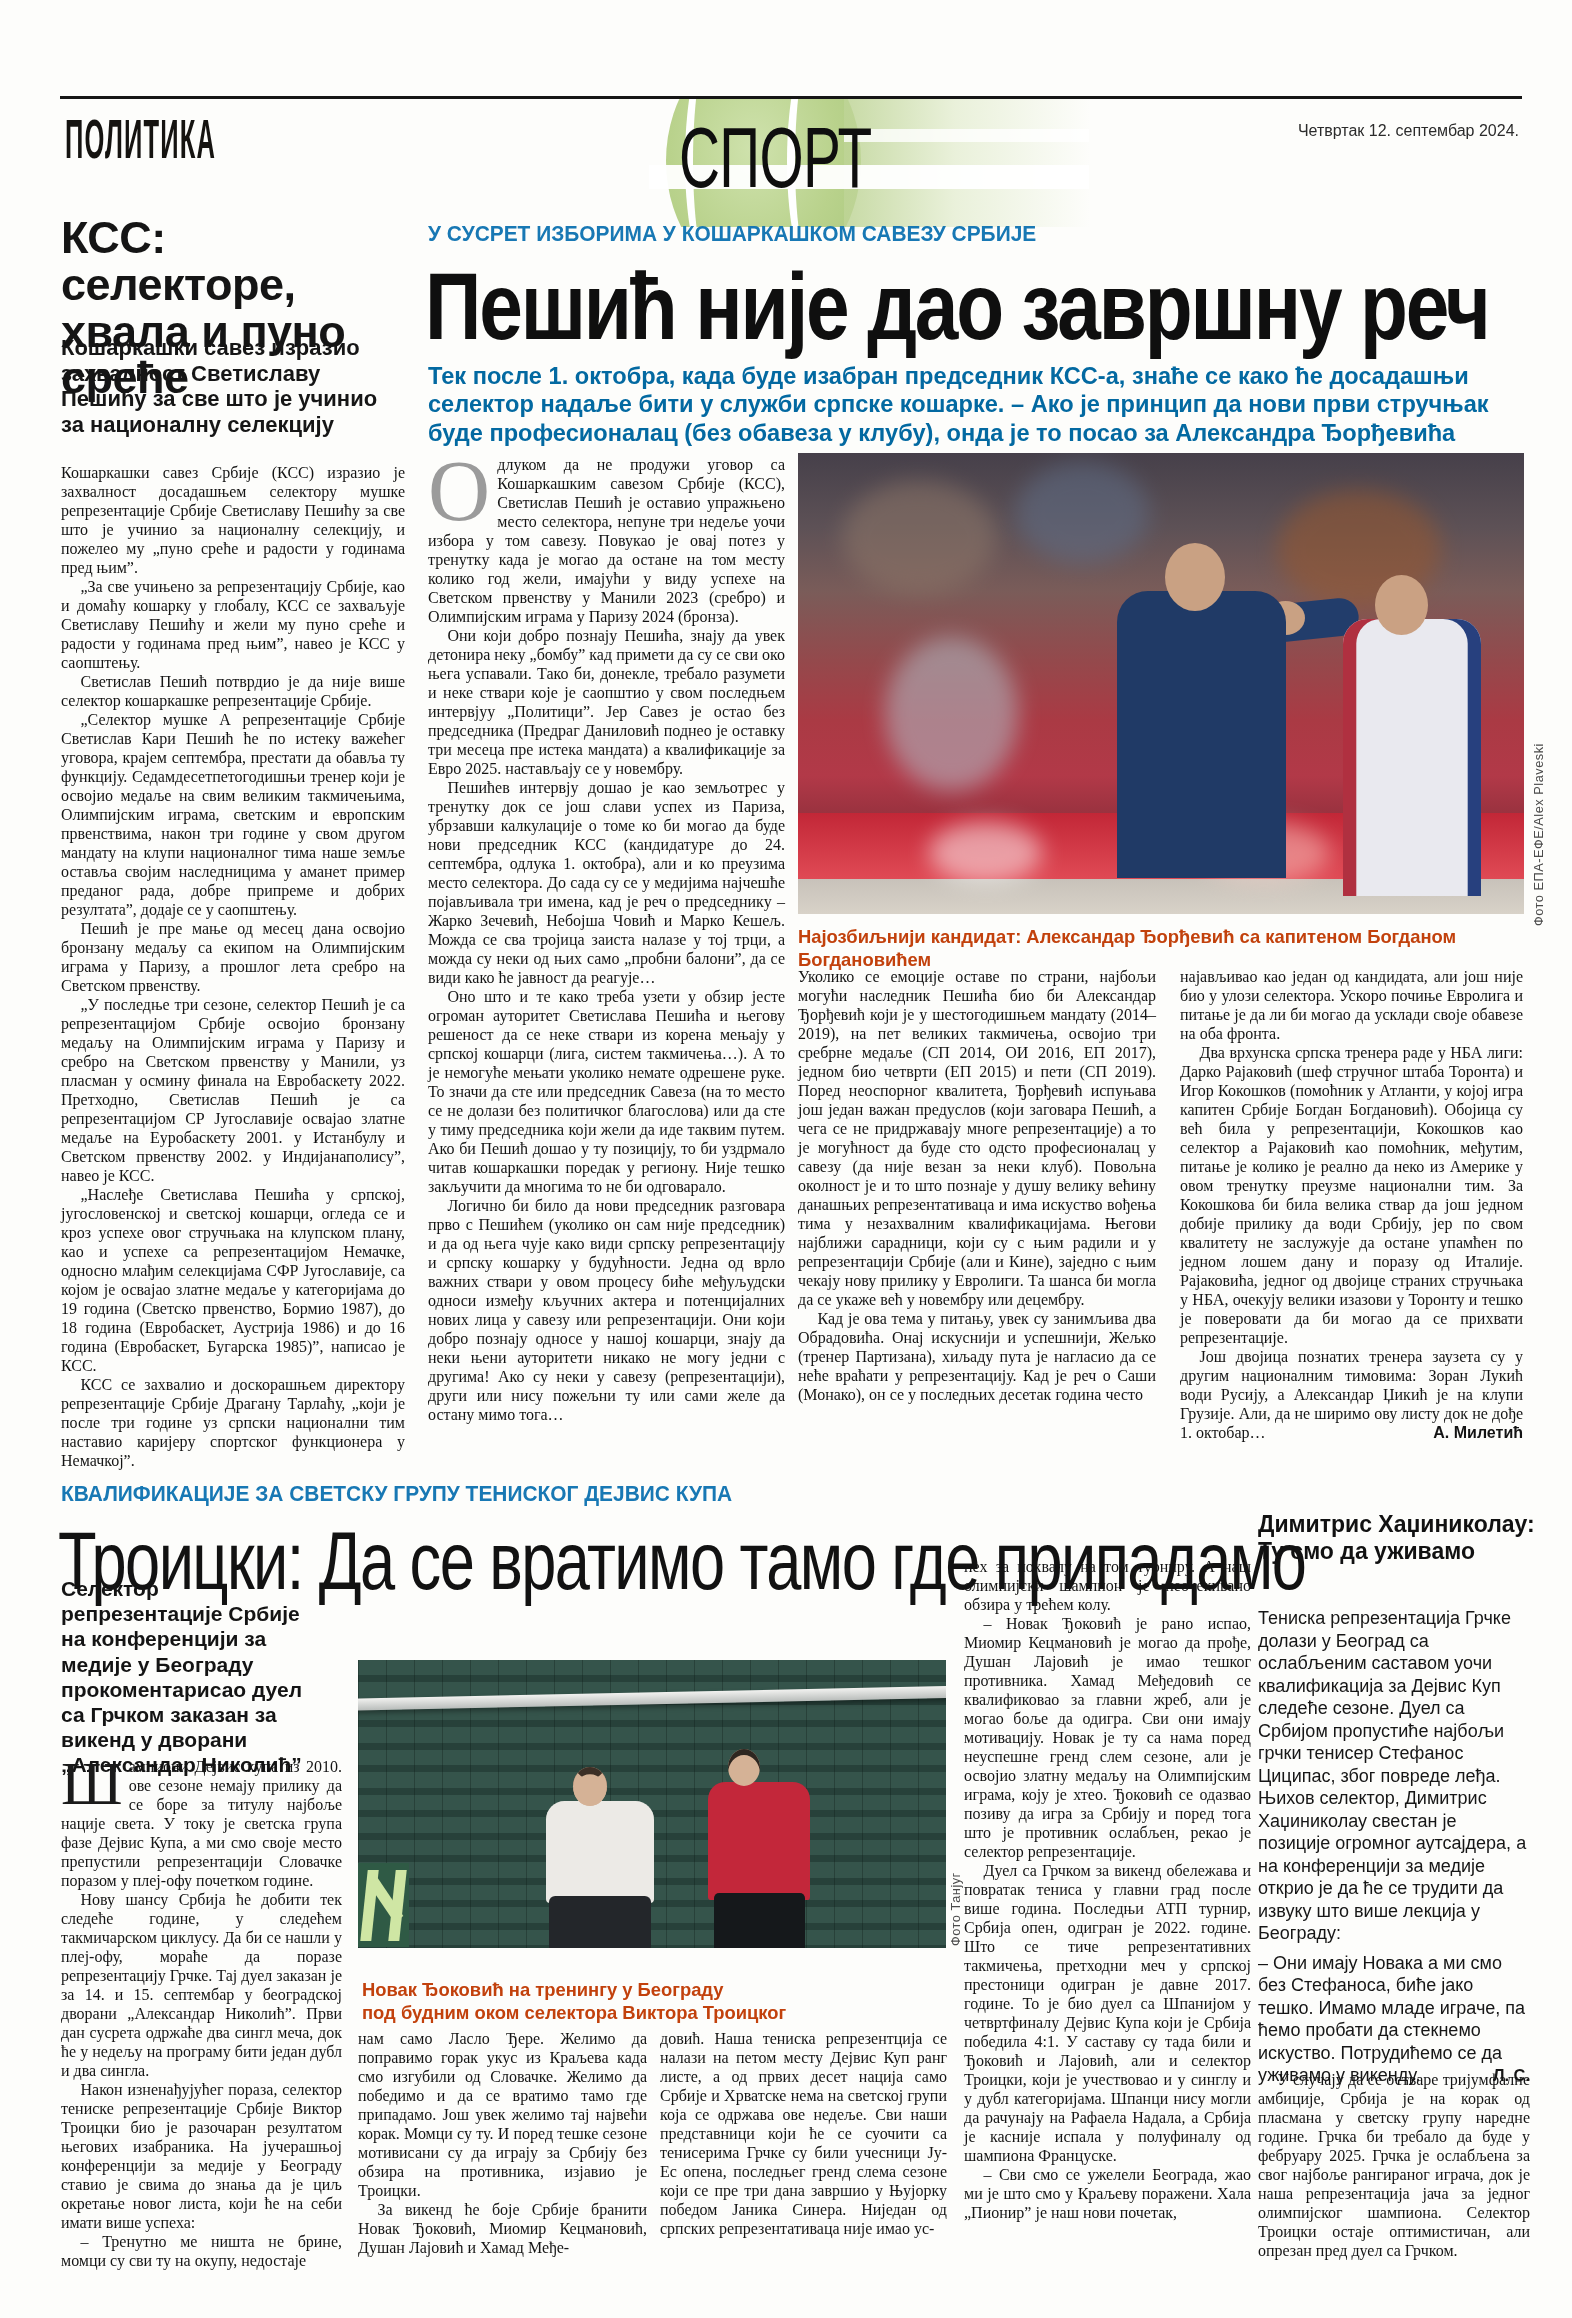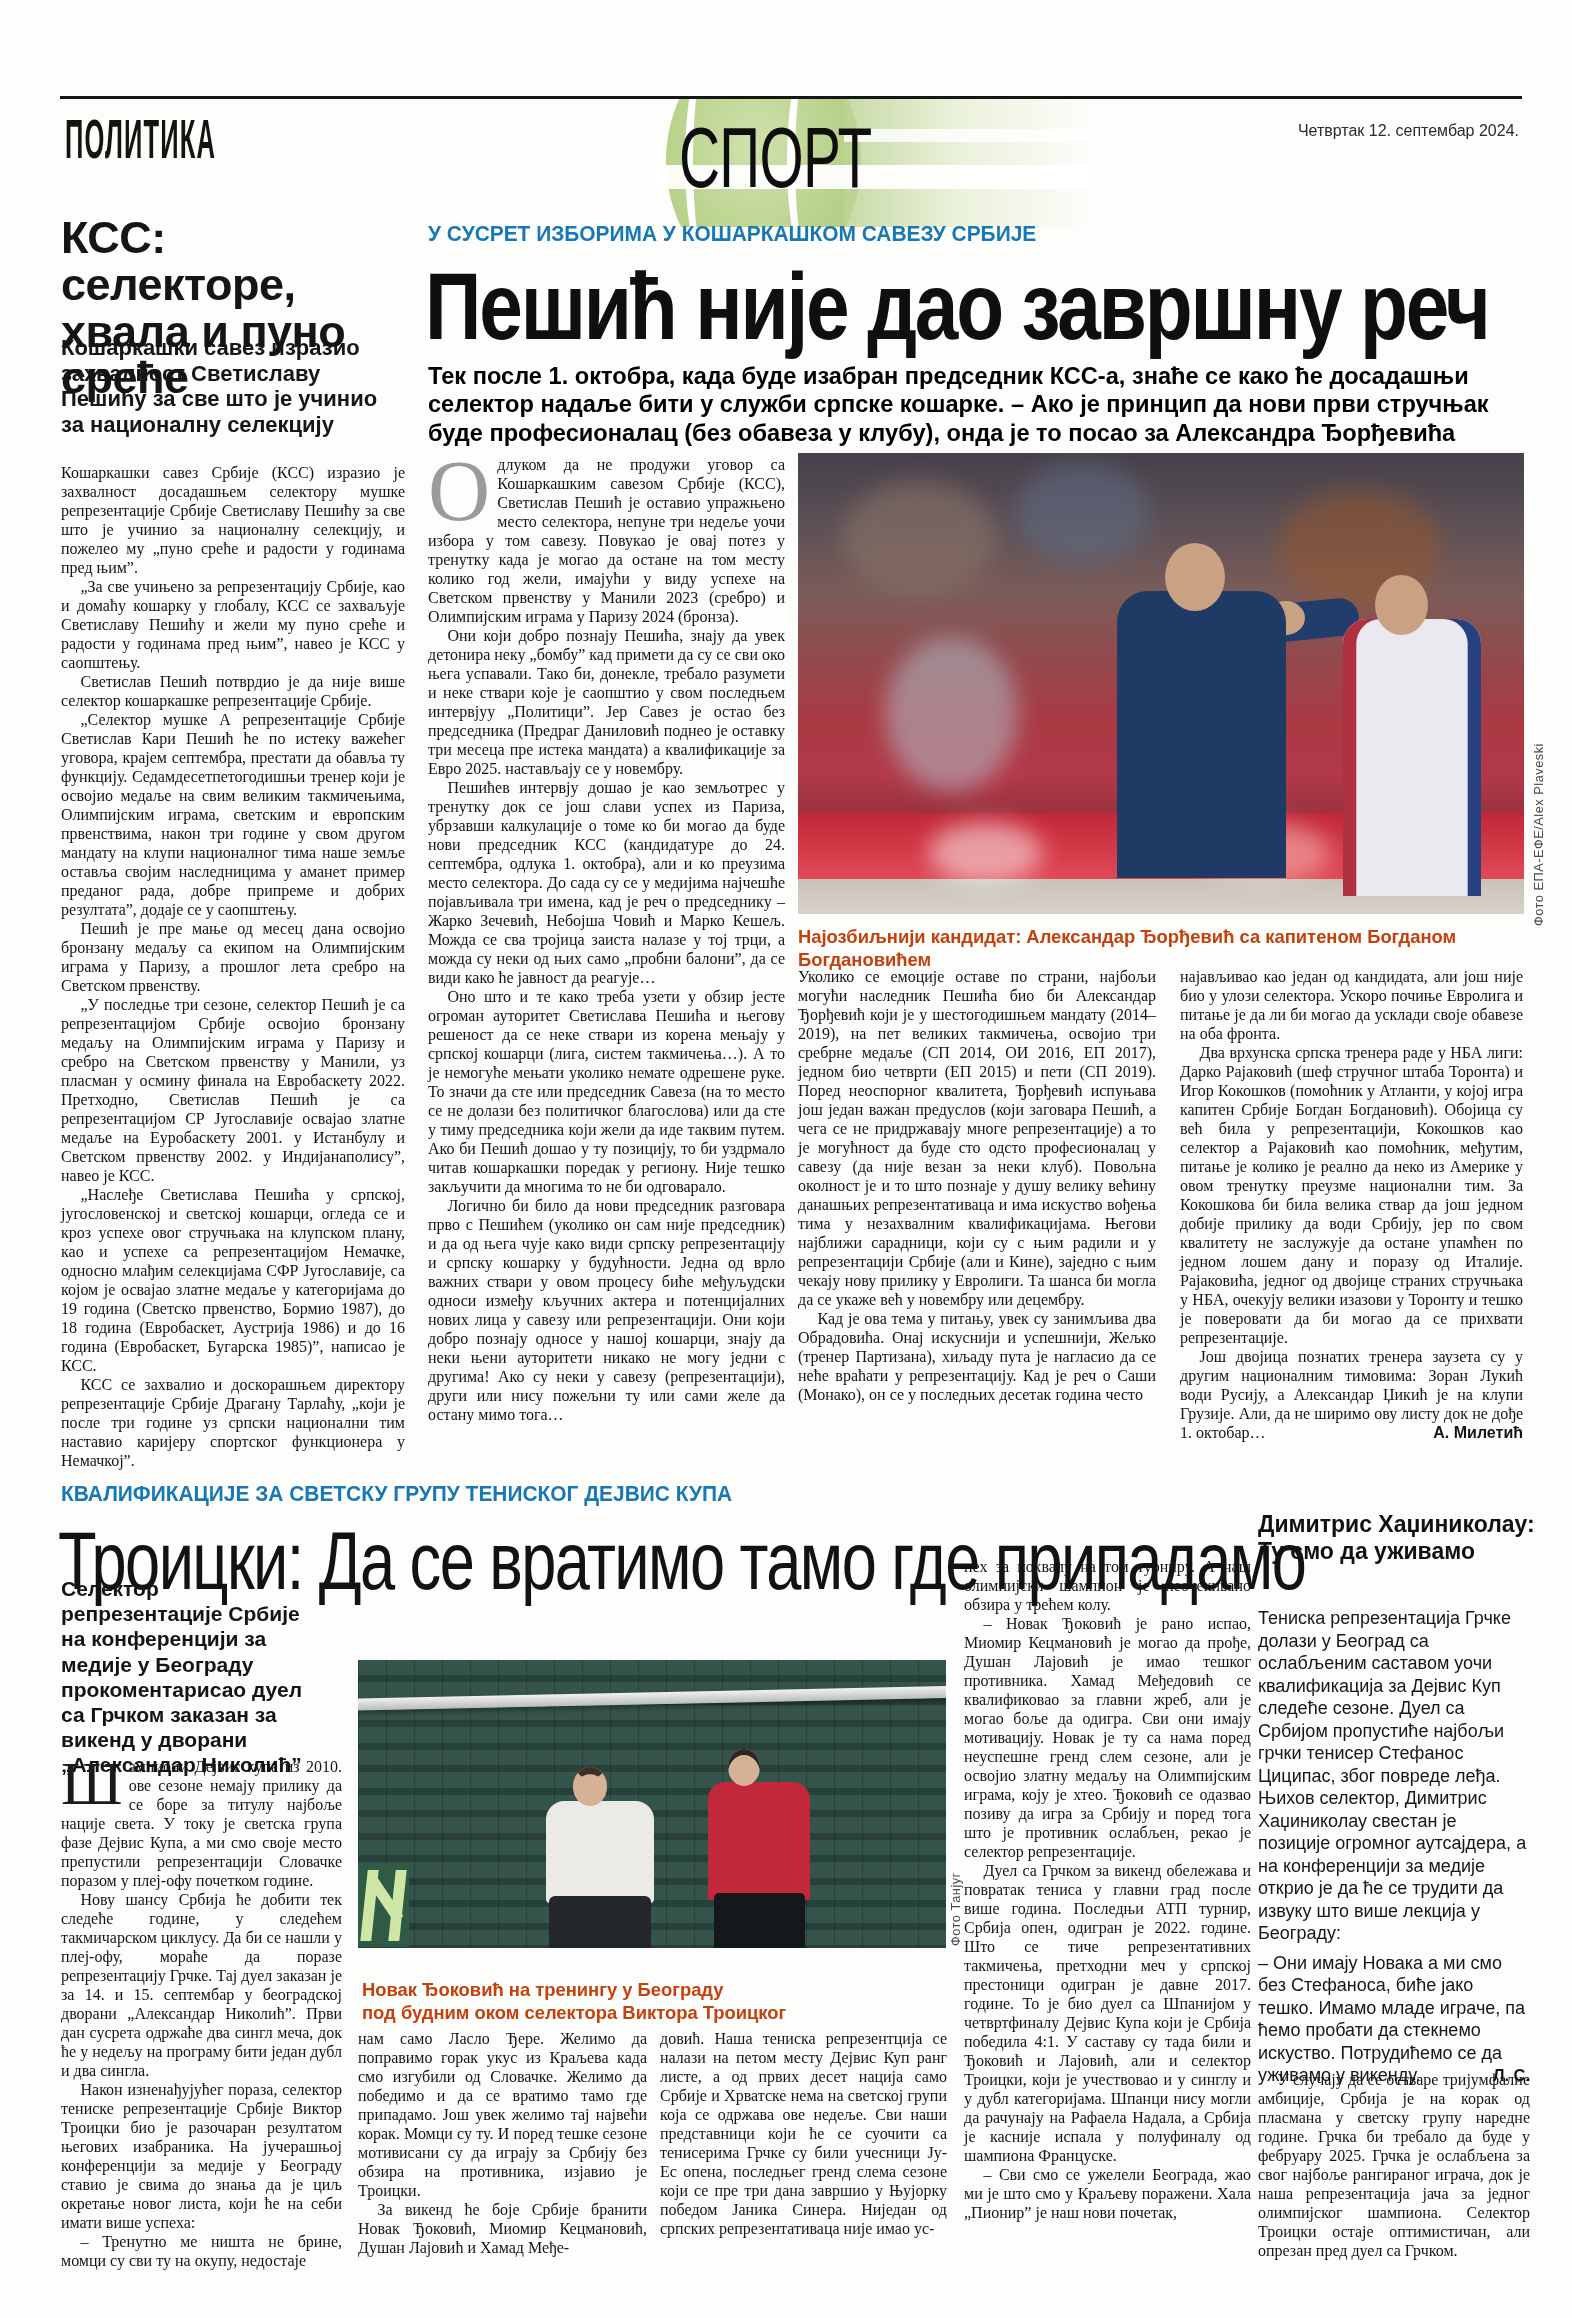--- a/index.html
+++ b/index.html
@@ -46,21 +46,21 @@
   .byline { font-family:"Liberation Sans",sans-serif; font-weight:bold; font-size:16px; float:right; }
 
   
   .la-headline { left:61px; top:215px; width:348px; font-family:"Liberation Sans",sans-serif; font-weight:bold; font-size:45px; line-height:1.04; color:#151515; letter-spacing:-0.5px; }
   .la-standfirst { left:61px; top:335px; width:338px; font-family:"Liberation Sans",sans-serif; font-weight:600; font-size:22px; line-height:1.16; color:#161616; }
   .la-body { left:61px; top:463px; width:344px; }
 
   
   .ma-kicker { left:428px; top:221px; }
   .ma-headline { left:425px; top:252px; width:1331px; font-family:"Liberation Sans",sans-serif; font-weight:bold; font-size:95px; letter-spacing:-2.6px; color:#0f0f0f; transform:scaleX(0.825); transform-origin:left top; white-space:nowrap; }
-  .ma-lead { left:428px; top:362px; width:1098px; font-family:"Liberation Sans",sans-serif; font-weight:bold; font-size:23.6px; line-height:1.2; color:#000000; }
+  .ma-lead { left:428px; top:362px; width:1098px; font-family:"Liberation Sans",sans-serif; font-weight:bold; font-size:23.6px; line-height:1.2; color:#0369a1; }
   .ma-col1 { left:428px; top:455px; width:357px; }
   .ma-col2 { left:798px; top:967px; width:358px; }
   .ma-col3 { left:1180px; top:967px; width:343px; }
   .dropcap-o { float:left; font-size:86px; line-height:66px; padding:3.1px 7.2px 0 0; color:#9b9b9b; font-family:"Liberation Serif",serif; }
   .dropcap-s { float:left; font-size:61px; line-height:49px; padding:2px 6.1px 0 0; color:#1a1a1a; font-family:"Liberation Serif",serif; }
 
   .photo-caption { font-family:"Liberation Sans",sans-serif; font-weight:bold; font-size:18.4px; line-height:1.25; color:#c2410c; }
   .vcredit { font-family:"Liberation Sans",sans-serif; font-size:12.8px; color:#4a4a4a; writing-mode:vertical-rl; transform:rotate(180deg); letter-spacing:0.5px; }
 
   

